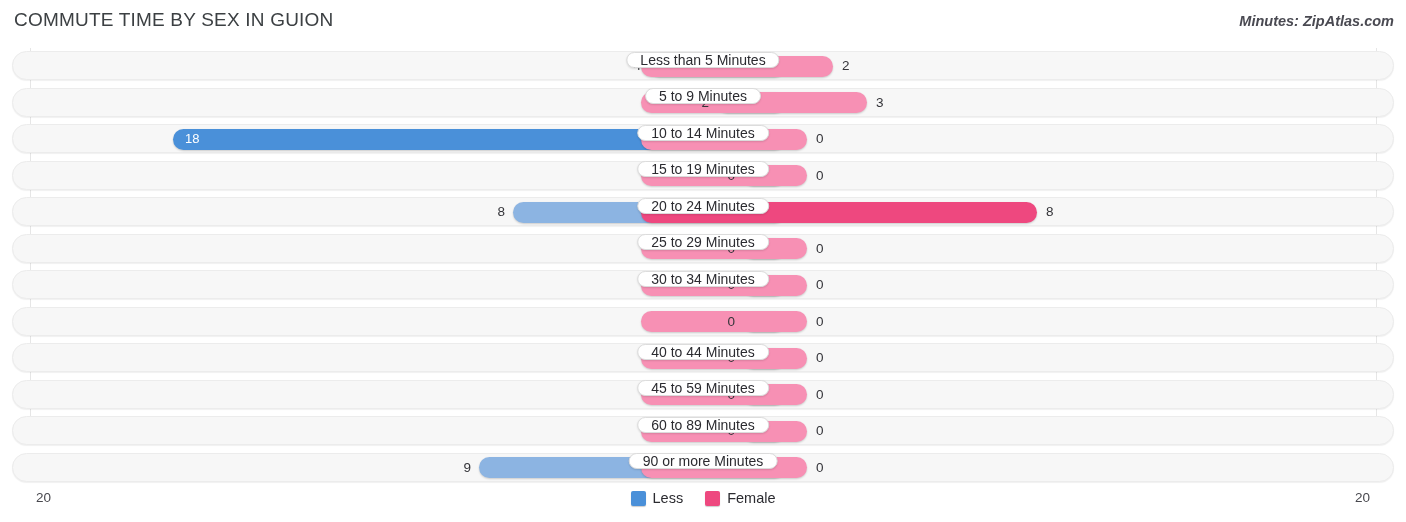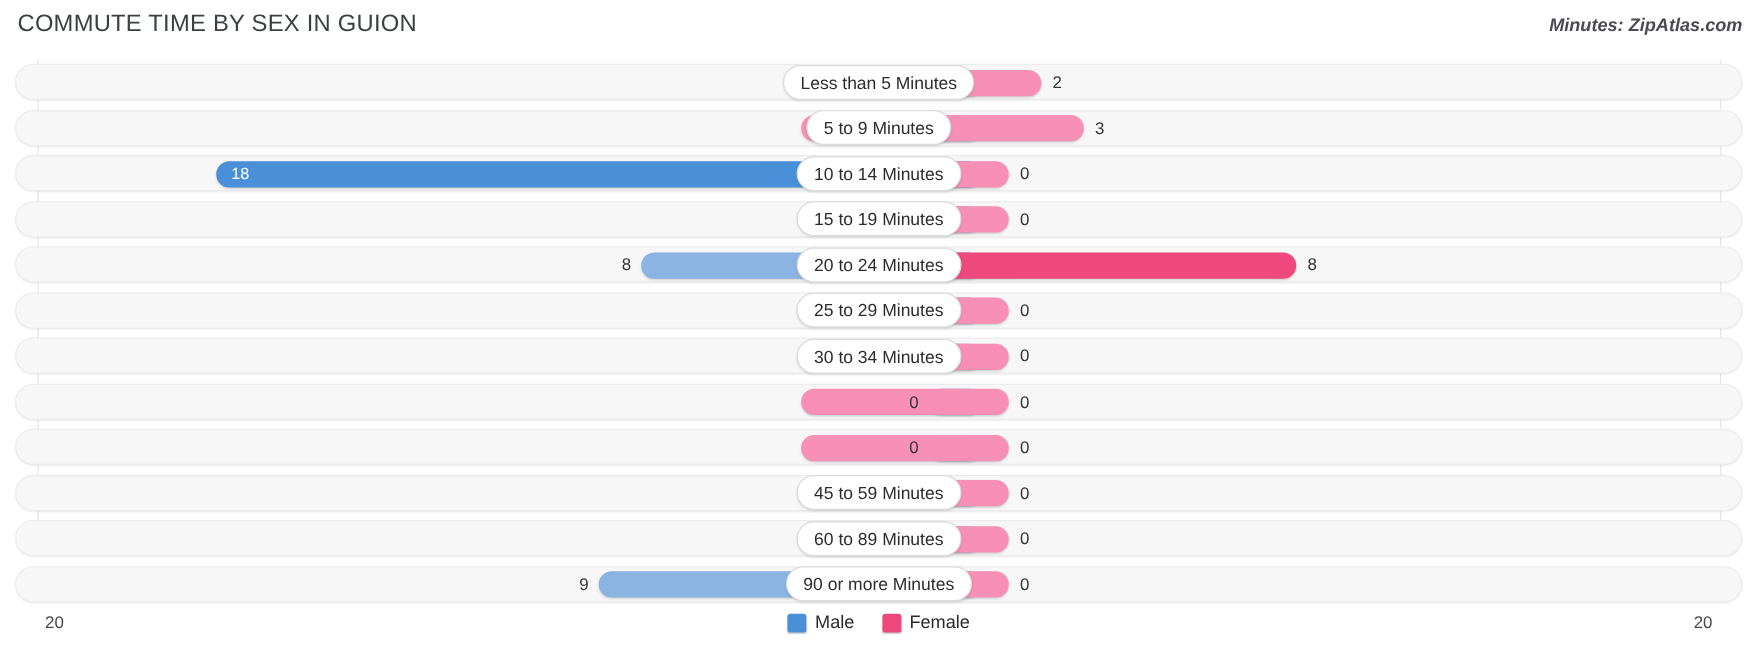--- a/index.html
+++ b/index.html
@@ -92,21 +92,21 @@
   .val-female { text-align: left; }
   .val-inside {
     color: #ffffff;
     font-size: 13px;
   }
 
   
   .pill {
     position: absolute;
     top: 3.5px;
-    height: 28px;
+    height: 16px;
     left: 50%;
     transform: translateX(-50%);
     background: #ffffff;
     border: 1px solid #dcdcdc;
     border-radius: 14px;
     padding: 0 13px;
     display: flex;
     align-items: center;
     justify-content: center;
     font-size: 14px;
@@ -229,20 +229,21 @@
           <div class="bar bar-female" style="left: 641px; width: 166px;"></div>
           <div class="val val-male" style="left: 713px; width: 22px;">0</div>
           <div class="val val-female" style="left: 816px;">0</div>
         </div>
         <div class="row">
           <div class="track"></div>
           <div class="bar bar-male" style="left: 743px; width: 42px;"></div>
           <div class="bar bar-female" style="left: 641px; width: 166px;"></div>
           <div class="val val-male" style="left: 713px; width: 22px;">0</div>
           <div class="val val-female" style="left: 816px;">0</div>
+          <div class="pill">40 to 44 Minutes</div>
         </div>
         <div class="row">
           <div class="track"></div>
           <div class="bar bar-male" style="left: 743px; width: 42px;"></div>
           <div class="bar bar-female" style="left: 641px; width: 166px;"></div>
           <div class="val val-male" style="left: 713px; width: 22px;">0</div>
           <div class="val val-female" style="left: 816px;">0</div>
           <div class="pill">45 to 59 Minutes</div>
         </div>
         <div class="row">
@@ -264,21 +265,21 @@
       </div>
 
     <div id="axis-row">
       <span class="axis-tick" id="axis-left">20</span>
       <span class="axis-tick" id="axis-right">20</span>
     </div>
 
     <div id="legend">
       <div class="legend-item">
         <span class="swatch sw-male"></span>
-        <span>Male</span>
+        <span>Less</span>
       </div>
       <div class="legend-item">
         <span class="swatch sw-female"></span>
         <span>Female</span>
       </div>
     </div>
   </div>
 </div>
 
 </body></html>

